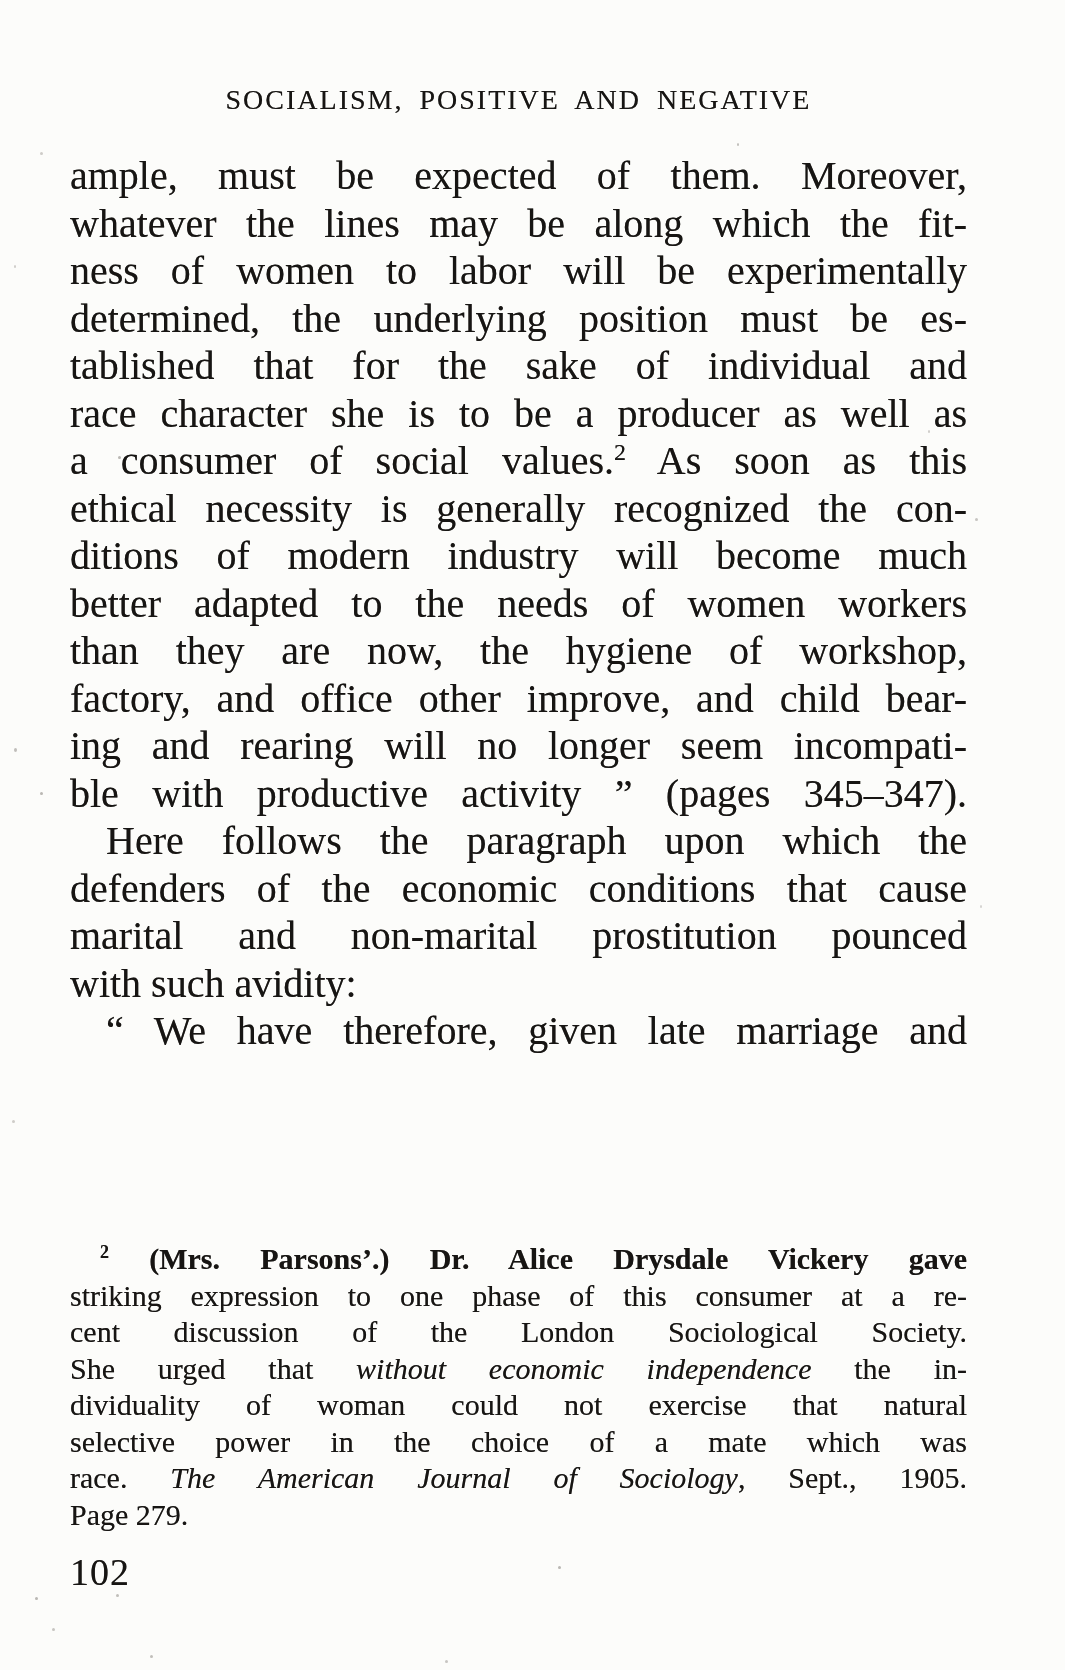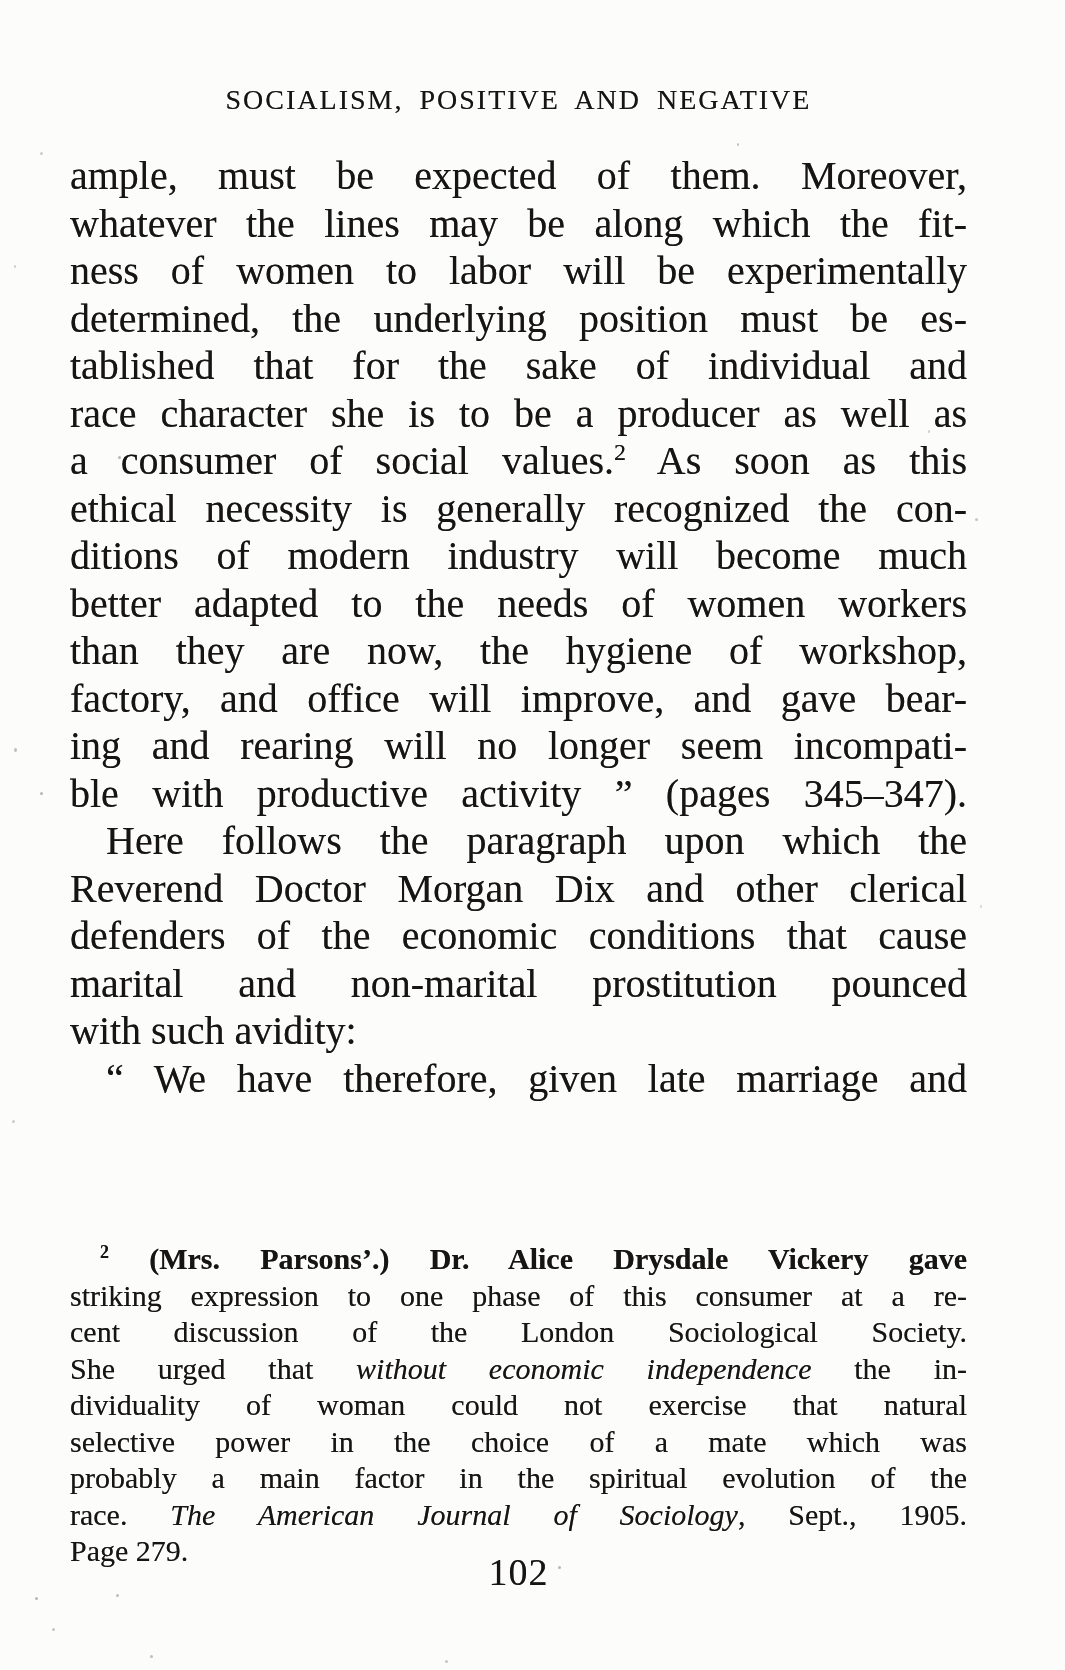--- a/index.html
+++ b/index.html
@@ -29,21 +29,21 @@
   .tline { white-space: normal; }
   .just { text-align: justify; text-align-last: justify; }
   .body-block .ind { text-indent: 36px; }
   .footnote-block .ind { text-indent: 30px; font-weight: bold; }
 
   sup { font-size: 60%; line-height: 0; vertical-align: super; letter-spacing: 0; }
   i { font-style: italic; }
 
   .page-number {
     position: absolute; left: 70px; top: 1550px; width: 897px;
-    text-align: center; font-size: 38px; letter-spacing: 1px;
+    text-align: left; font-size: 38px; letter-spacing: 1px;
   }
 
   .speck { position: absolute; background: #77736c; border-radius: 50%; }
 </style>
 </head>
 <body style="background: rgb(252, 252, 250); color: rgb(23, 21, 19);">
 
 <div class="page">
 
   <div class="running-header">SOCIALISM, POSITIVE AND NEGATIVE</div>
@@ -53,39 +53,37 @@
       <div class="tline just"><span>whatever the lines may be along which the fit-</span></div>
       <div class="tline just"><span>ness of women to labor will be experimentally</span></div>
       <div class="tline just"><span>determined, the underlying position must be es-</span></div>
       <div class="tline just"><span>tablished that for the sake of individual and</span></div>
       <div class="tline just"><span>race character she is to be a producer as well as</span></div>
       <div class="tline just"><span>a consumer of social values.</span><sup>2</sup><span>  As soon as this</span></div>
       <div class="tline just"><span>ethical necessity is generally recognized the con-</span></div>
       <div class="tline just"><span>ditions of modern industry will become much</span></div>
       <div class="tline just"><span>better adapted to the needs of women workers</span></div>
       <div class="tline just"><span>than they are now, the hygiene of workshop,</span></div>
-      <div class="tline just"><span>factory, and office will improve, and gave bear-</span></div>
+      <div class="tline just"><span>factory, and office other improve, and child bear-</span></div>
       <div class="tline just"><span>ing and rearing will no longer seem incompati-</span></div>
       <div class="tline just"><span>ble with productive activity ” (pages 345–347).</span></div>
       <div class="tline just ind"><span>Here follows the paragraph upon which the</span></div>
-      <div class="tline just"><span>Reverend Doctor Morgan Dix and other clerical</span></div>
       <div class="tline just"><span>defenders of the economic conditions that cause</span></div>
       <div class="tline just"><span>marital and non-marital prostitution pounced</span></div>
       <div class="tline"><span>with such avidity:</span></div>
       <div class="tline just ind"><span>“ We have therefore, given late marriage and</span></div>
     </div>
 
   <div class="footnote-block" id="footnote-text">
       <div class="tline just ind"><sup>2</sup><span> (Mrs. Parsons’.)  Dr. Alice Drysdale Vickery gave</span></div>
       <div class="tline just"><span>striking expression to one phase of this consumer at a re-</span></div>
       <div class="tline just"><span>cent discussion of the London Sociological Society.</span></div>
       <div class="tline just"><span>She urged that </span><i>without economic independence</i><span> the in-</span></div>
       <div class="tline just"><span>dividuality of woman could not exercise that natural</span></div>
       <div class="tline just"><span>selective power in the choice of a mate which was</span></div>
-      <div class="tline just"><span>probably a main factor in the spiritual evolution of the</span></div>
       <div class="tline just"><span>race.  </span><i>The American Journal of Sociology</i><span>, Sept., 1905.</span></div>
       <div class="tline"><span>Page 279.</span></div>
     </div>
 
   <div class="page-number">102</div>
 
   <div class="speck" style="left:118px;top:456px;width:3px;height:3px;opacity:.5"></div>
   <div class="speck" style="left:14px;top:748px;width:3px;height:4px;opacity:.45"></div>
   <div class="speck" style="left:40px;top:792px;width:3px;height:3px;opacity:.5"></div>
   <div class="speck" style="left:975px;top:518px;width:3px;height:3px;opacity:.4"></div>

